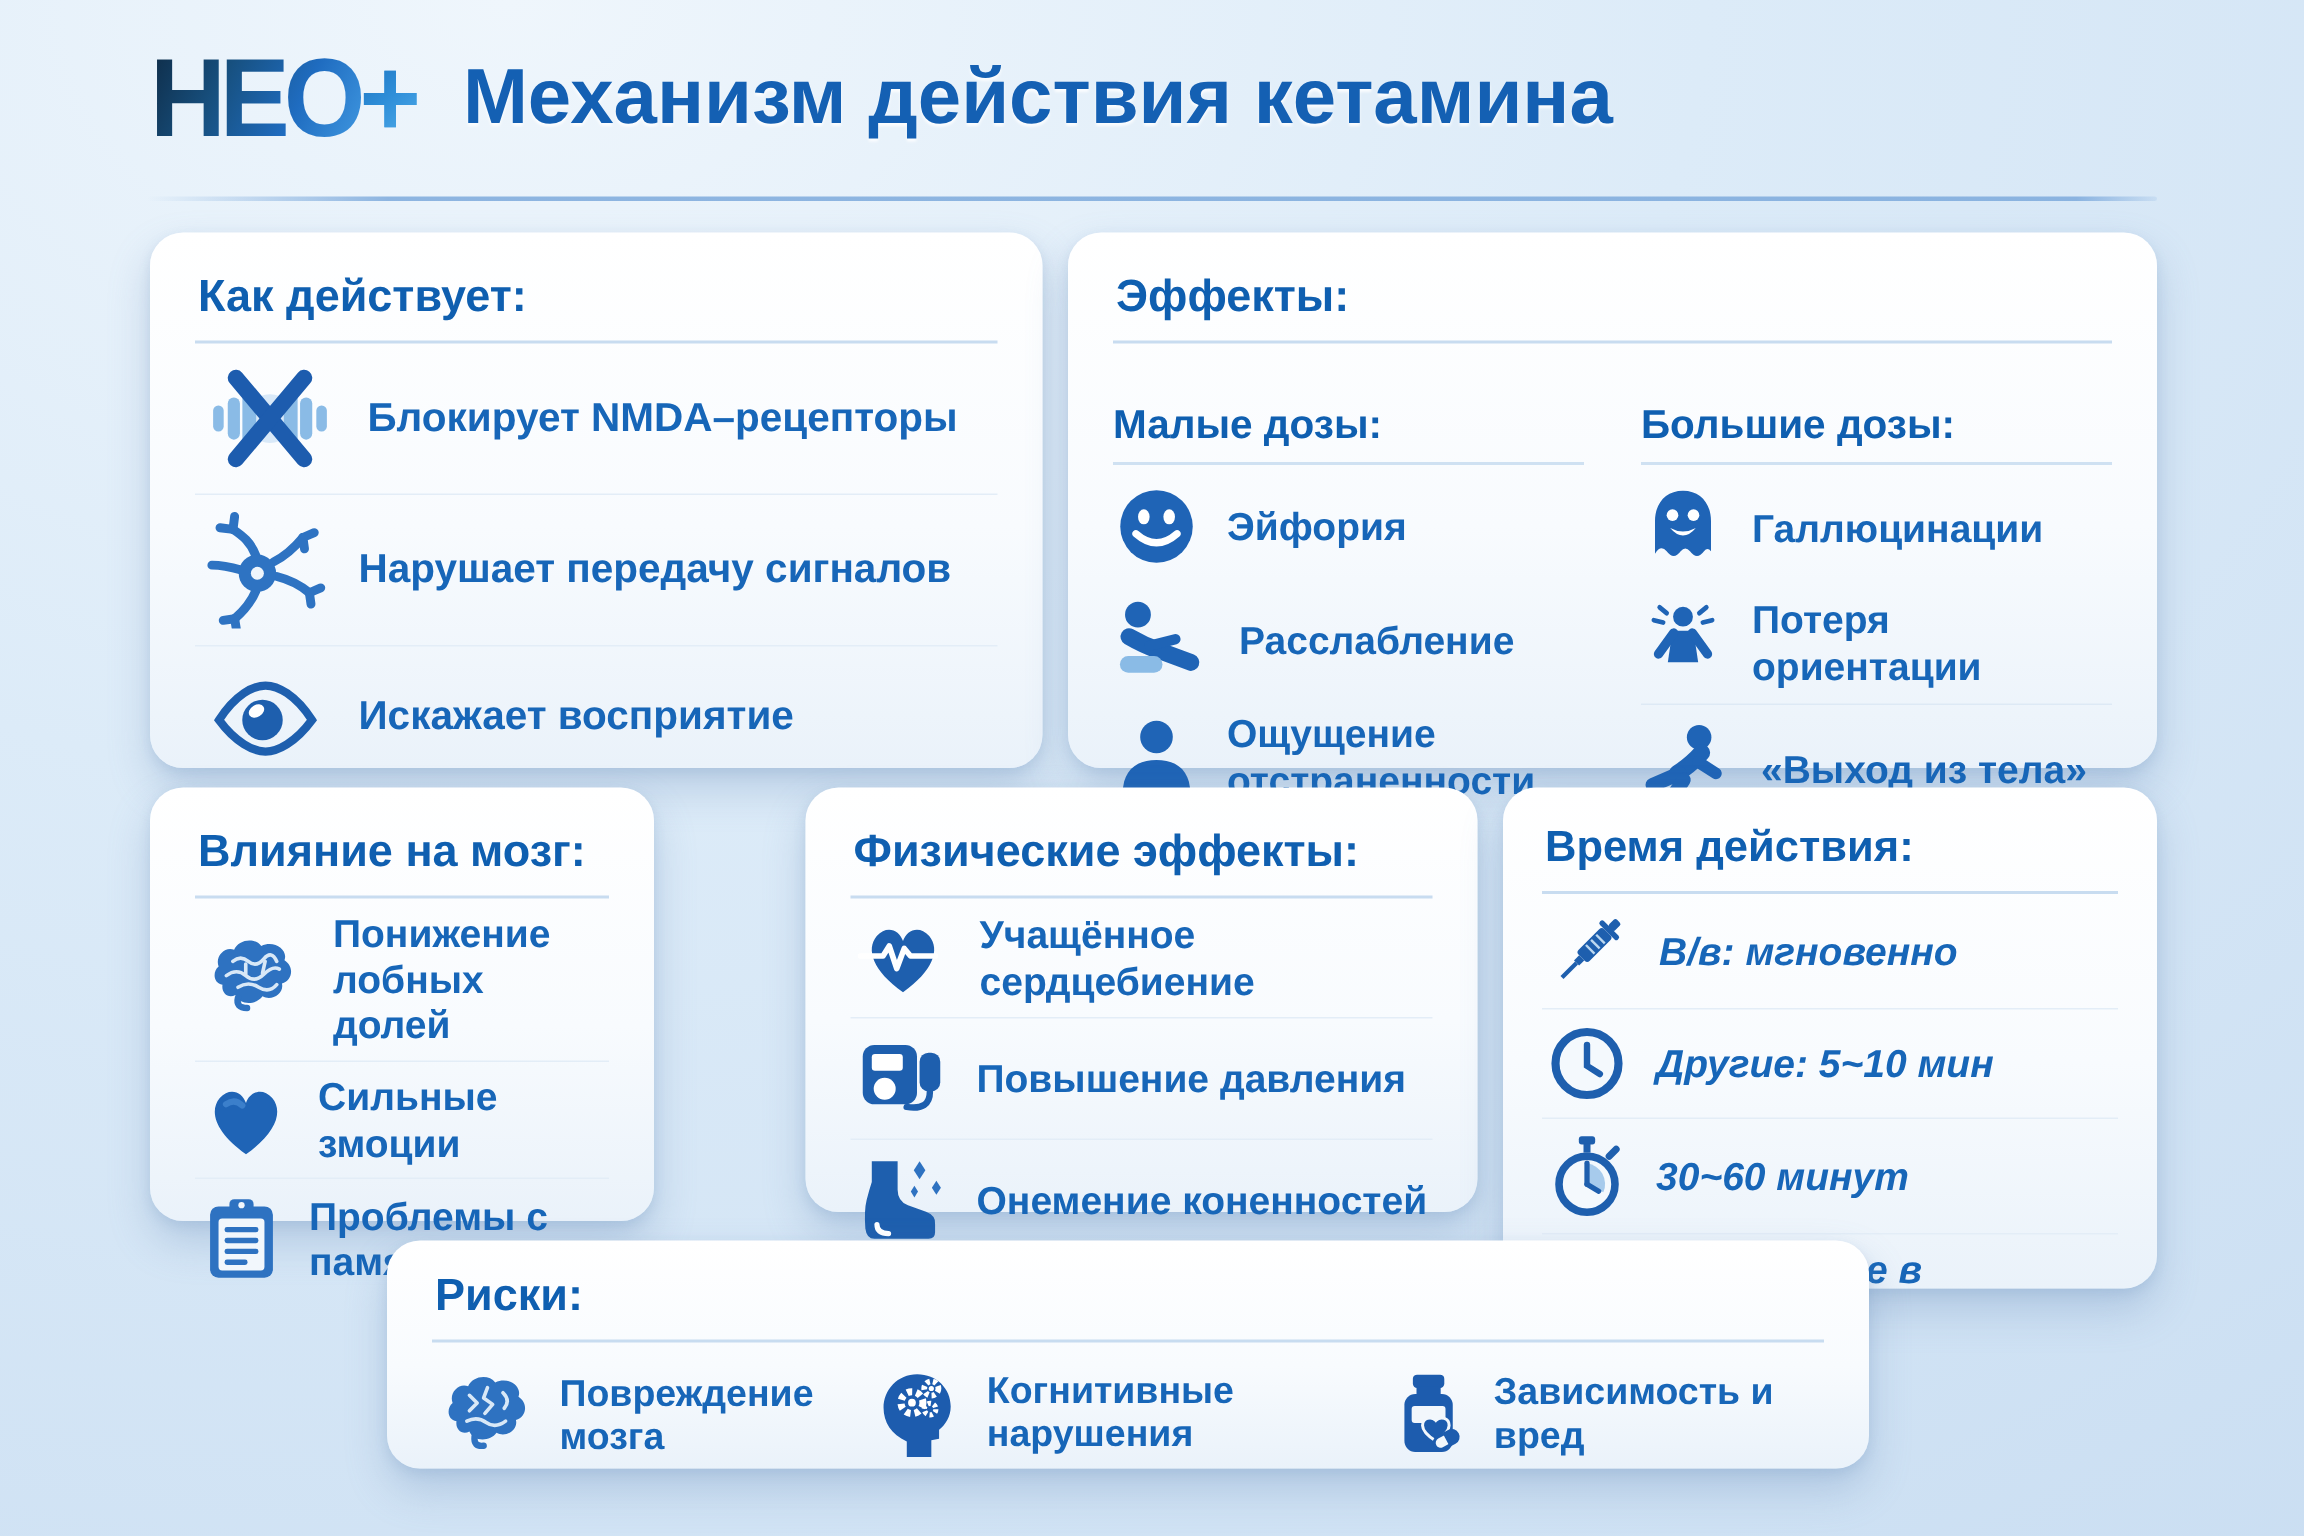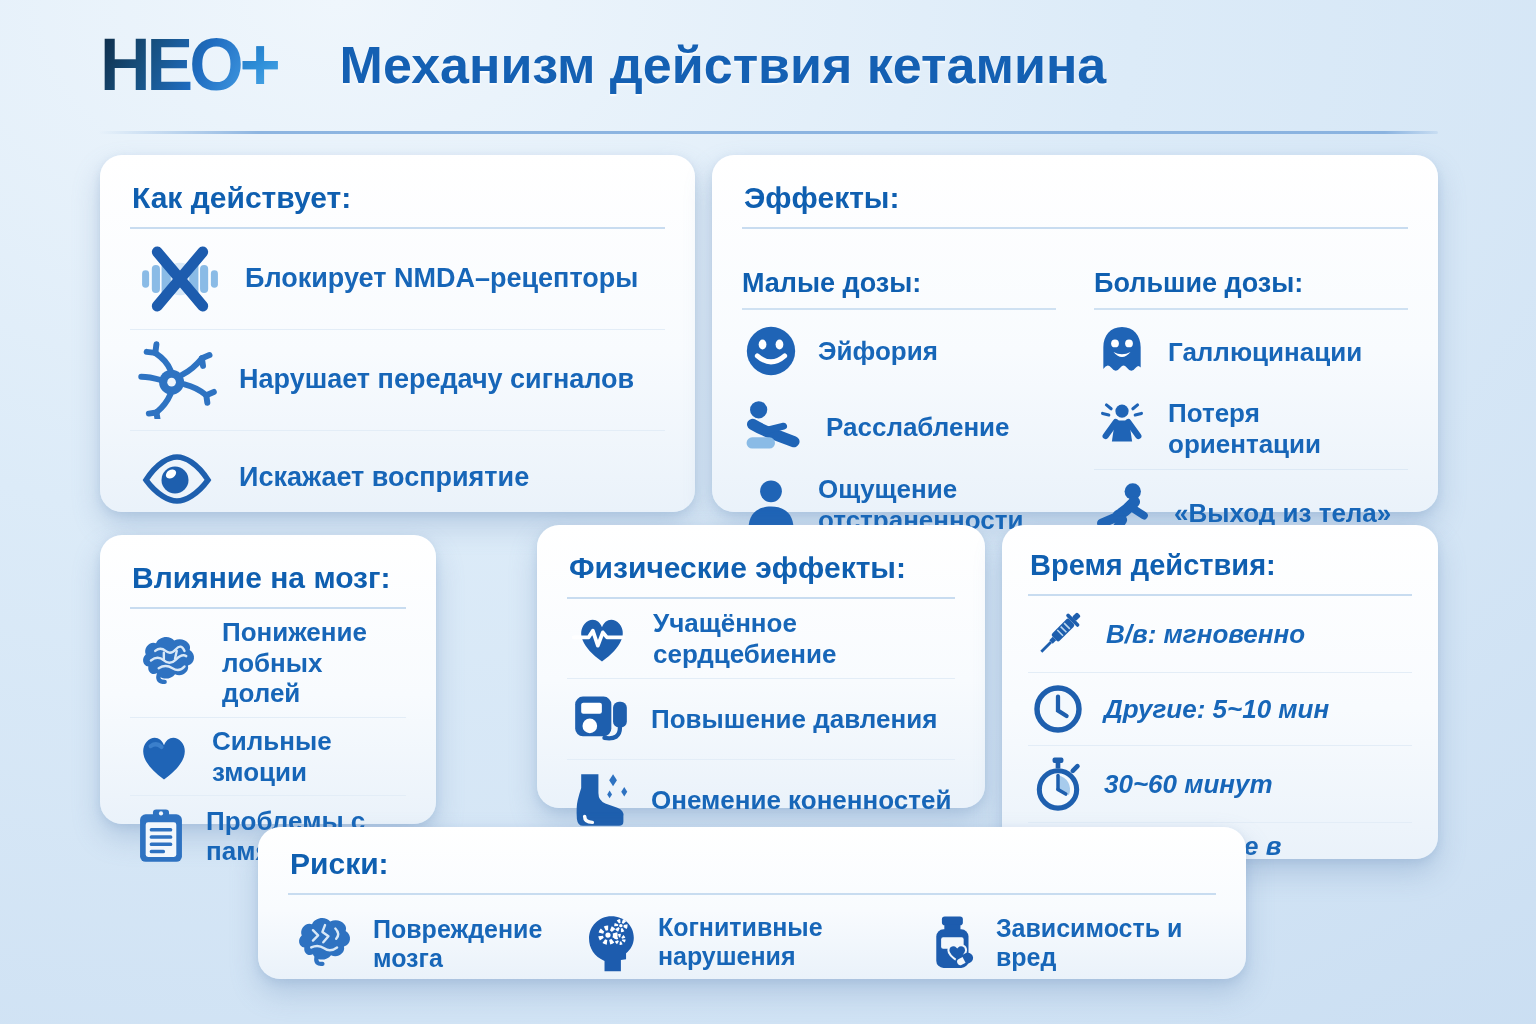--- a/index.html
+++ b/index.html
@@ -2,21 +2,21 @@
 <html><head>
 <meta charset="utf-8">
 <style>
   html,body{margin:0;padding:0;}
   body{
     width:1536px;height:1024px;position:relative;overflow:hidden;
     font-family:"Liberation Sans","DejaVu Sans",sans-serif;
     background:radial-gradient(130% 130% at 22% 0%, #eff6fc 0%, #dcebf8 40%, #cadef2 100%);
   }
   
-  .header{position:absolute;left:100px;top:30px;display:flex;align-items:center;gap:59px;}
+  .header{position:absolute;left:100px;top:30px;display:flex;align-items:center;gap:28px;}
   .logo{
     font-size:70px;font-weight:bold;letter-spacing:-4px;line-height:1;
     background:linear-gradient(118deg,#0e2a44 0%,#17507f 28%,#1f6cc0 55%,#3f97e0 80%,#6cc0f2 100%);
     -webkit-background-clip:text;background-clip:text;color:transparent;
     text-shadow:none;transform:scaleY(1.06);
   }
   .logo .plus{
     background:linear-gradient(140deg,#1668b4 0%,#2f8fd9 50%,#62b9ef 100%);
     -webkit-background-clip:text;background-clip:text;color:transparent;
     letter-spacing:0;
@@ -40,21 +40,21 @@
     margin:0;font-size:30px;font-weight:bold;color:#0f5fb0;
     padding:4px 2px 12px;border-bottom:2px solid #c8dcf0;
   }
   .row{display:flex;align-items:center;gap:17px;padding:11px 2px;border-bottom:1px solid #e3edf7;}
   .row.last{border-bottom:none;}
   .label{font-size:27px;font-weight:bold;color:#1766b8;line-height:1.18;}
   .icon{flex:none;display:flex;align-items:center;justify-content:center;}
   
   #card-how{left:100px;top:155px;width:595px;height:357px;}
   #card-effects{left:712px;top:155px;width:726px;height:357px;}
-  #card-brain{left:100px;top:525px;width:336px;height:289px;margin-top:10px;}
+  #card-brain{left:100px;top:525px;width:336px;height:289px;}
   #card-physical{left:537px;top:525px;width:448px;height:283px;}
   #card-time{left:1002px;top:525px;width:436px;height:334px;padding:20px 26px;}
   #card-risks{left:258px;top:827px;width:988px;height:152px;z-index:5;padding:16px 30px;}
   
   .effects-cols{display:flex;gap:38px;margin-top:8px;}
   .eff-col{flex:1;min-width:0;margin-top:23px;}
   .col-title{
     margin:0;font-size:27px;font-weight:bold;color:#0f5fb0;
     padding:8px 0 9px;border-bottom:2px solid #cfe1f2;margin-bottom:4px;
   }

